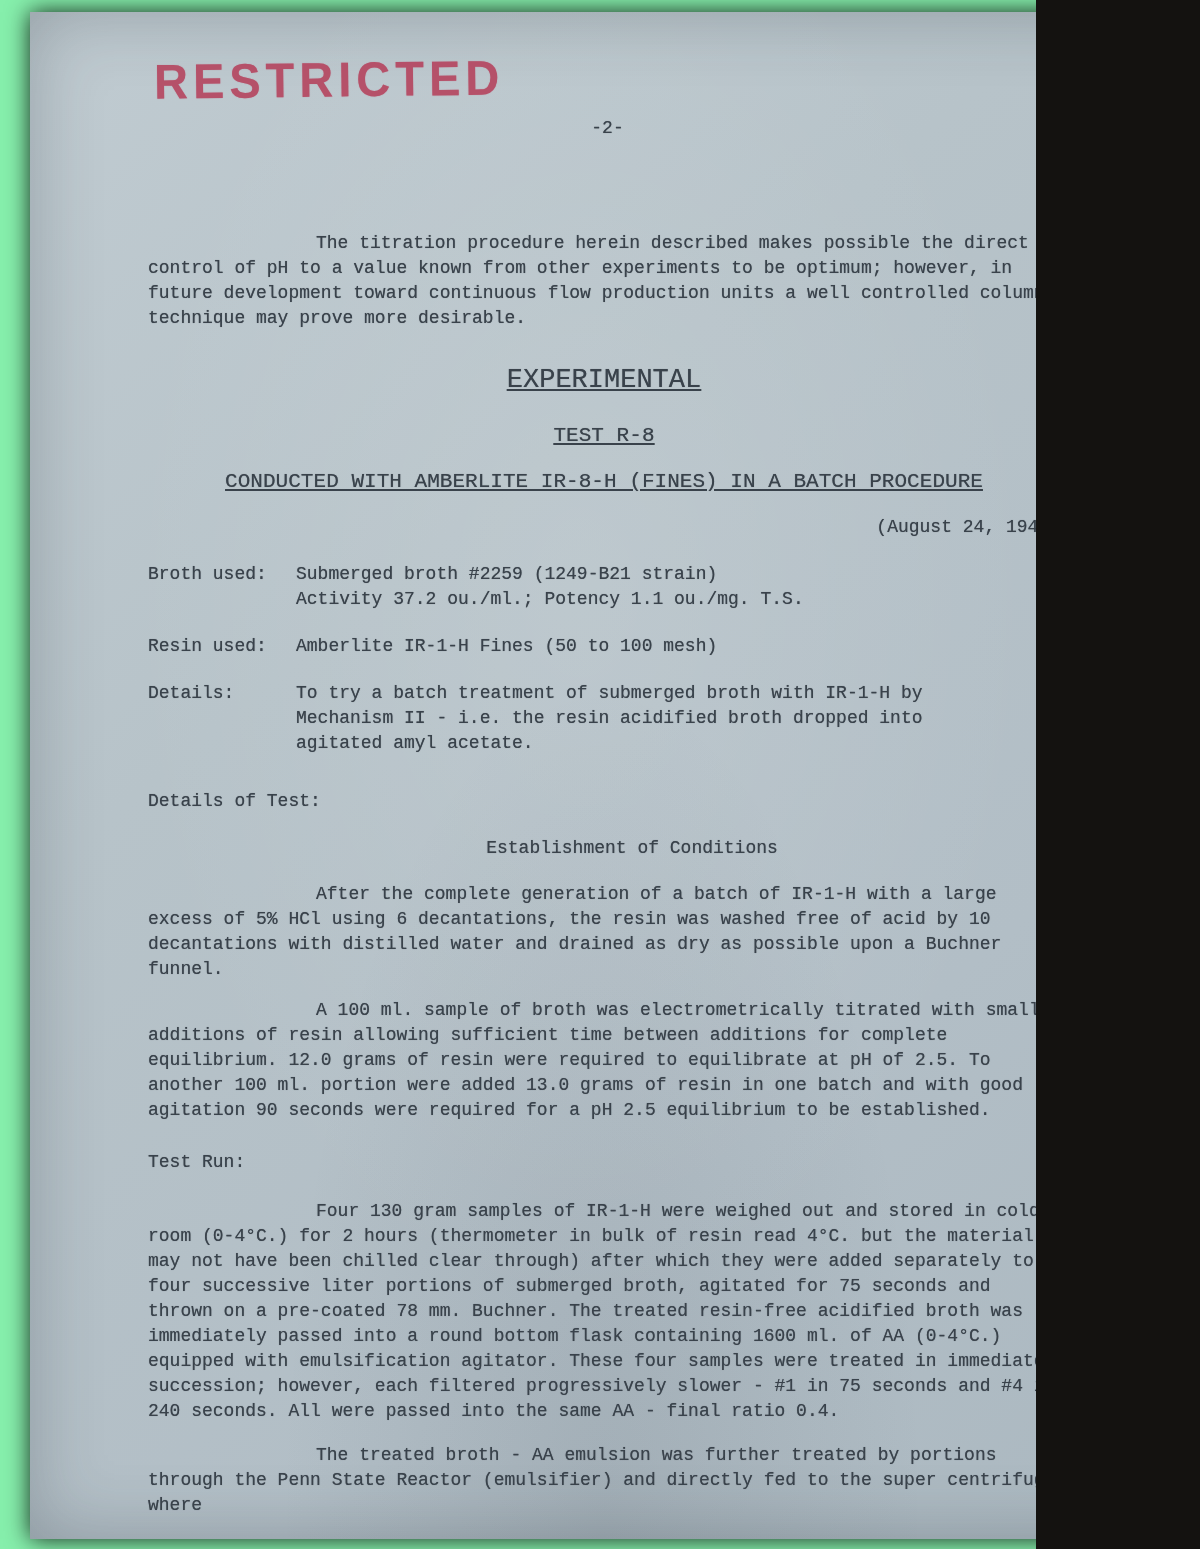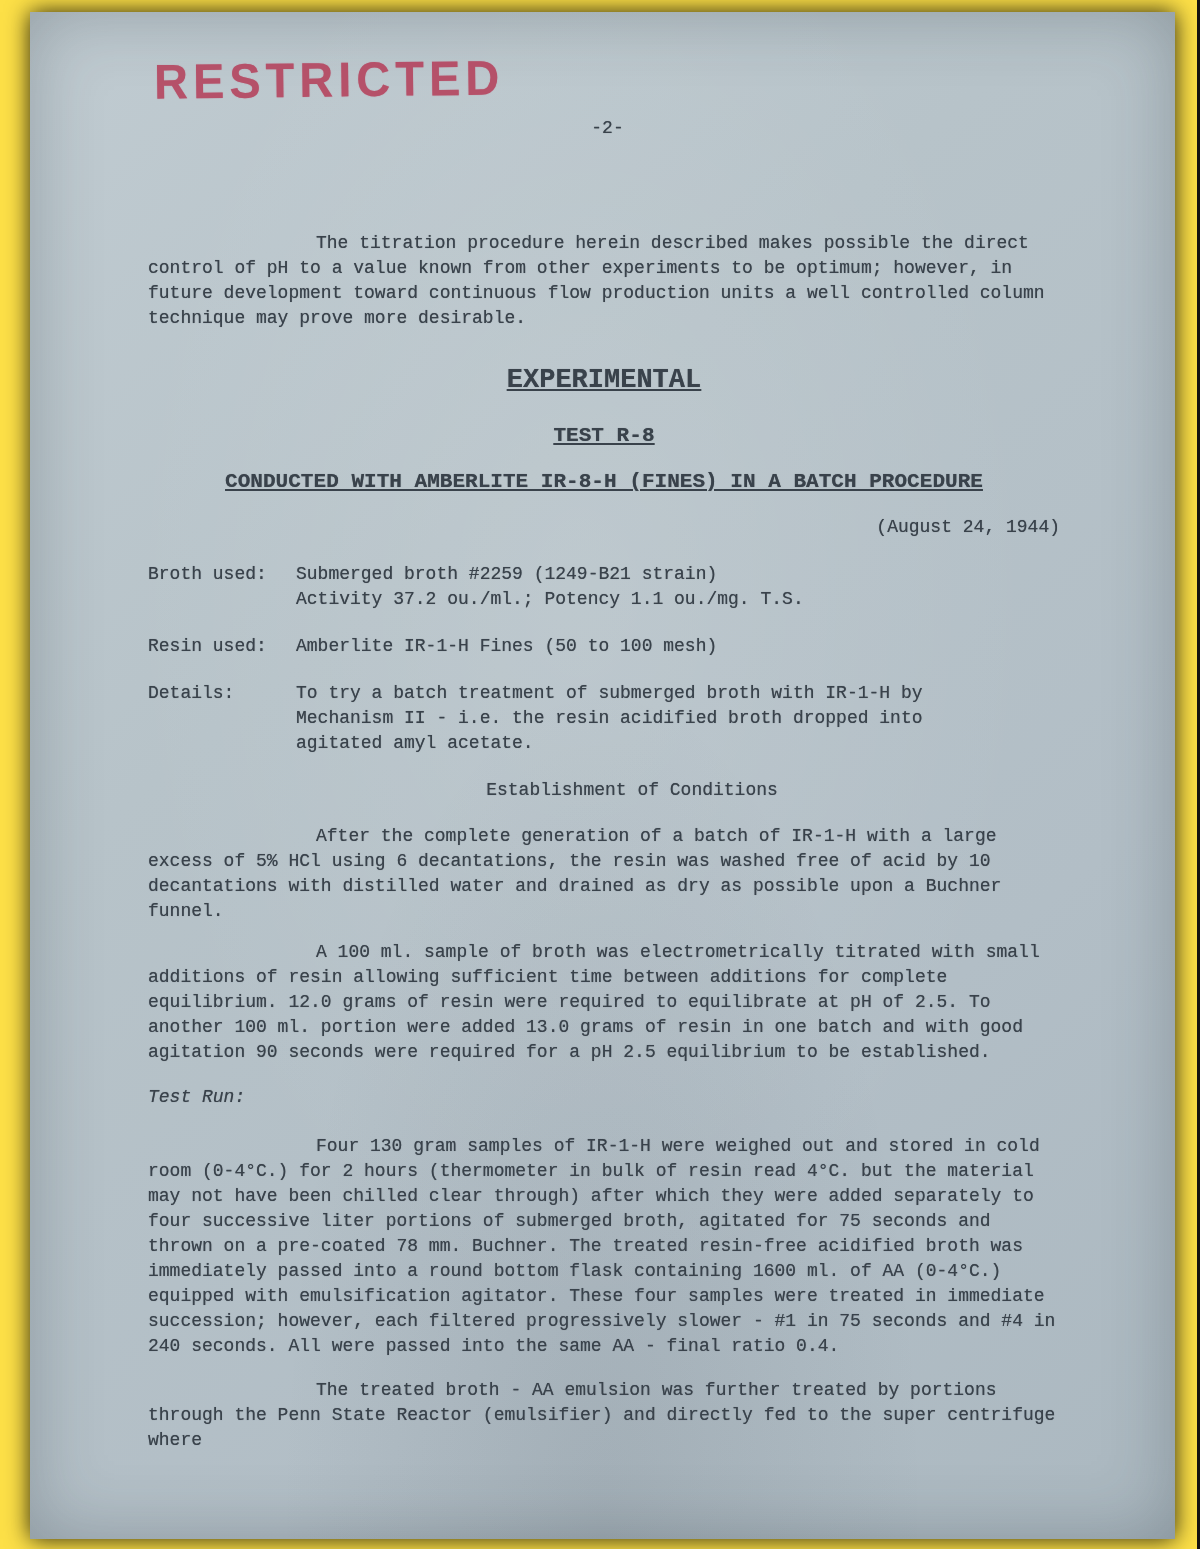--- a/index.html
+++ b/index.html
@@ -2,23 +2,23 @@
 <html><head>
 <meta charset="utf-8">
 <style>
   html, body {
     margin: 0;
     padding: 0;
     background: #141210;
   }
   .scan {
     position: relative;
-    width: 1197px;
+    width: 1036px;
     height: 1549px;
-    background: #fde047;
+    background: #86efac;
     overflow: hidden;
     font-family: "Liberation Mono", "DejaVu Sans Mono", monospace;
   }
   .paper {
     position: absolute;
     left: 30px;
     top: 12px;
     width: 1145px;
     height: 1527px;
     background: linear-gradient(140deg, #c0cbd1 0%, #b7c3c9 35%, #b2bec6 70%, #abb8c0 100%);
@@ -58,21 +58,21 @@
   }
   .para {
     margin: 0;
     max-width: 912px;
     text-indent: 168px;
   }
   .para.no-indent { text-indent: 0; }
   .m-intro   { margin-top: 90px; }
   .heading {
     text-align: center;
-    font-weight: 700;
+    font-weight: 400;
     text-decoration: underline;
     margin: 0;
     max-width: 912px;
   }
   .m-h1 { margin-top: 37px; }
   .m-h2 { margin-top: 30px; }
   .m-h3 { margin-top: 21px; }
   .date-line {
     text-align: right;
     margin: 21px 0 0 0;
@@ -93,21 +93,21 @@
     max-width: 760px;
   }
   .subhead {
     margin: 0;
     font-weight: 400;
   }
   .m-details    { margin-top: 33px; }
   .m-conditions { margin-top: 22px; text-indent: 56px; text-align: center; }
   .m-p1 { margin-top: 21px; }
   .m-p2 { margin-top: 16px; }
-  .m-testrun { margin-top: 20px; font-style: italic; }
+  .m-testrun { margin-top: 27px; }
   .m-p3 { margin-top: 24px; }
   .m-p4 { margin-top: 19px; }
 </style>
 </head>
 <body>
 
 <div class="scan">
   <div class="paper">
 
     <div class="stamp" style="color: rgb(181, 65, 92);">RESTRICTED</div>
@@ -141,20 +141,21 @@
 
         <div class="field">
           <div class="field-label">Details:</div>
           <div class="field-value">To try a batch treatment of submerged broth with IR-1-H by
 Mechanism II - i.e. the resin acidified broth dropped into
 agitated amyl acetate.</div>
         </div>
 
       </div>
 
+      <p class="para no-indent subhead m-details">Details of Test:</p>
 
       <p class="para subhead m-conditions">Establishment of Conditions</p>
 
       <p class="para m-p1">After the complete generation of a batch of IR-1-H with a large excess of 5% HCl using 6 decantations, the resin was washed free of acid by 10 decantations with distilled water and drained as dry as possible upon a Buchner funnel.</p>
 
       <p class="para m-p2">A 100 ml. sample of broth was electrometrically titrated with small additions of resin allowing sufficient time between additions for complete equilibrium.  12.0 grams of resin were required to equilibrate at pH of 2.5.  To another 100 ml. portion were added 13.0 grams of resin in one batch and with good agitation 90 seconds were required for a pH 2.5 equilibrium to be established.</p>
 
       <p class="para no-indent subhead m-testrun">Test Run:</p>
 
       <p class="para m-p3">Four 130 gram samples of IR-1-H were weighed out and stored in cold room (0-4°C.) for 2 hours (thermometer in bulk of resin read 4°C. but the material may not have been chilled clear through) after which they were added separately to four successive liter portions of submerged broth, agitated for 75 seconds and thrown on a pre-coated 78 mm. Buchner.  The treated resin-free acidified broth was immediately passed into a round bottom flask containing 1600 ml. of AA (0-4°C.) equipped with emulsification agitator.  These four samples were treated in immediate succession; however, each filtered progressively slower - #1 in 75 seconds and #4 in 240 seconds.  All were passed into the same AA - final ratio 0.4.</p>

